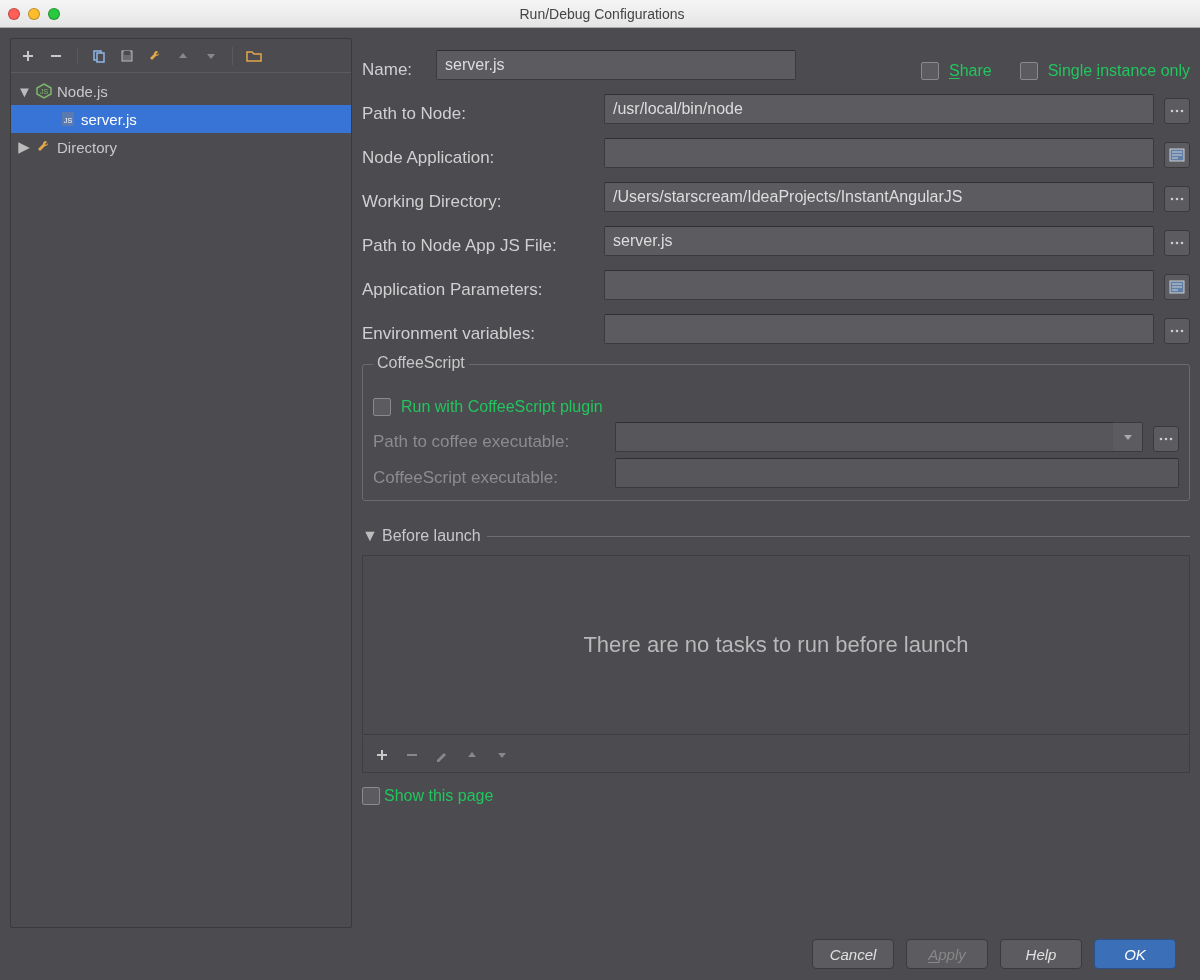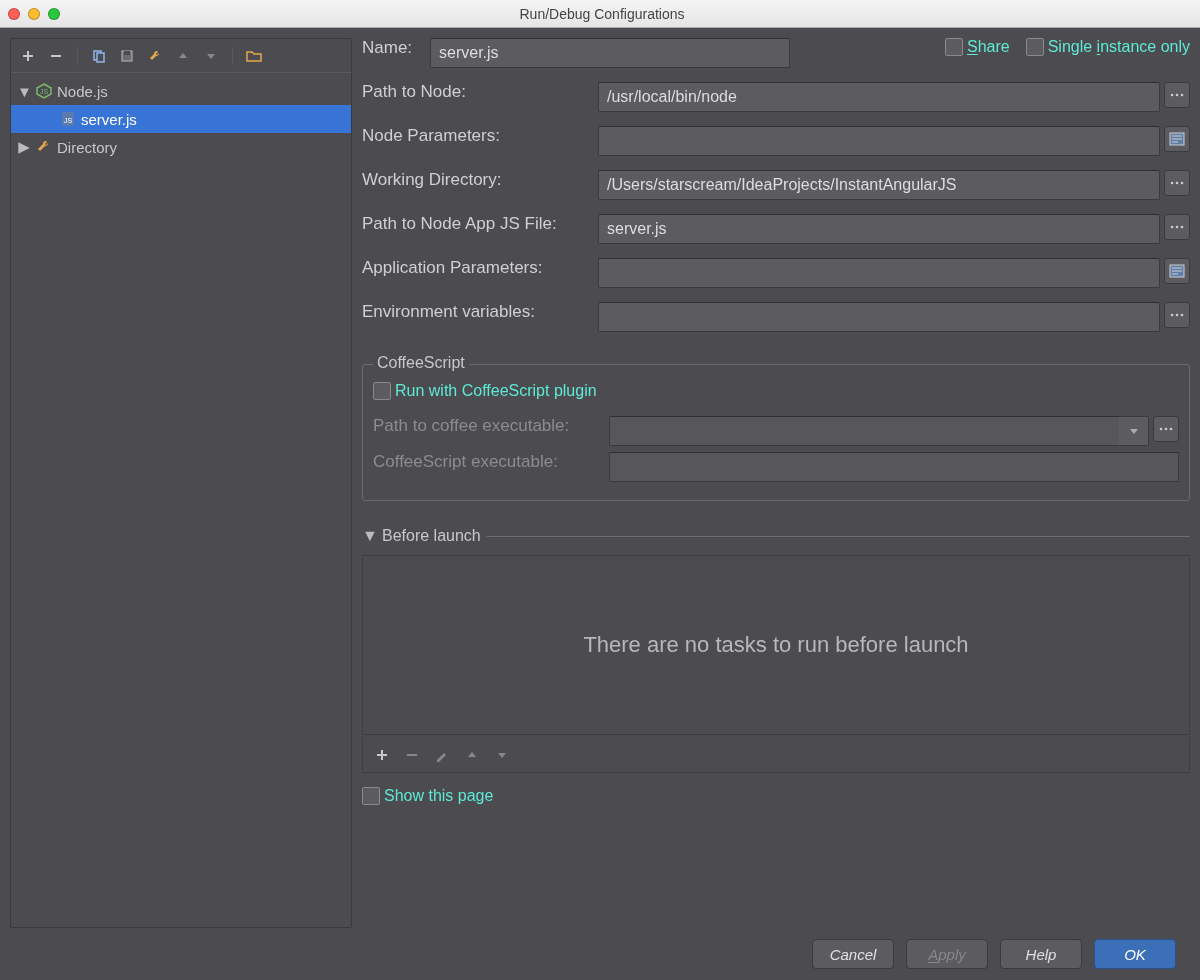--- a/index.html
+++ b/index.html
@@ -92,23 +92,23 @@
   
   .panel {
     flex:1;
     display:flex;
     flex-direction:column;
     gap:2px;
     min-width:0;
   }
   .row {
     display:flex;
-    align-items:flex-start;
+    align-items:flex-end;
     height:42px;
-    gap:4px;
+    gap:10px;
   }
   .row .lbl {
     width:232px;
     font-size:17px;
     color:#d0d0d0;
   }
   .row.first .lbl { width:64px; }
   .text-input {
     flex:1;
     height:30px;
@@ -130,21 +130,21 @@
     display:flex; align-items:center; justify-content:center;
     color:#ccc;
   }
   .side-btn svg { display:block; }
   .chk {
     width:18px; height:18px;
     background:#5b5b60;
     border:1px solid #8a8a8e;
     border-radius:2px;
   }
-  .chk-lbl { font-size:16px; color:#5eead4; }
+  .chk-lbl { font-size:16px; color:#22c55e; }
   .under { text-decoration:underline; text-underline-offset:2px;}
   .group {
     border:1px solid #6b6b6f;
     border-radius:3px;
     margin-top:18px;
     padding:17px 10px 12px;
     position:relative;
   }
   .group-title {
     position:absolute; top:-11px; left:10px;
@@ -330,21 +330,21 @@
       <span class="side-btn">
           <svg width="14" height="6" viewBox="0 0 14 6">
             <circle cx="2" cy="3" r="1.3" fill="#ccc"></circle>
             <circle cx="7" cy="3" r="1.3" fill="#ccc"></circle>
             <circle cx="12" cy="3" r="1.3" fill="#ccc"></circle>
           </svg>
         </span>
     </div>
 
     <div class="row">
-      <span class="lbl">Node Parameters:</span>
+      <span class="lbl">Node Application:</span>
       <input class="text-input" value="" style="">
       <span class="side-btn">
           <svg width="16" height="14" viewBox="0 0 16 14">
             <rect x="1" y="1" width="14" height="12" fill="#5f7ea8" stroke="#d0d0d0"></rect>
             <path d="M3 4h10M3 7h10M3 10h6" stroke="#d0d0d0"></path>
           </svg>
         </span>
     </div>
 
     <div class="row">

